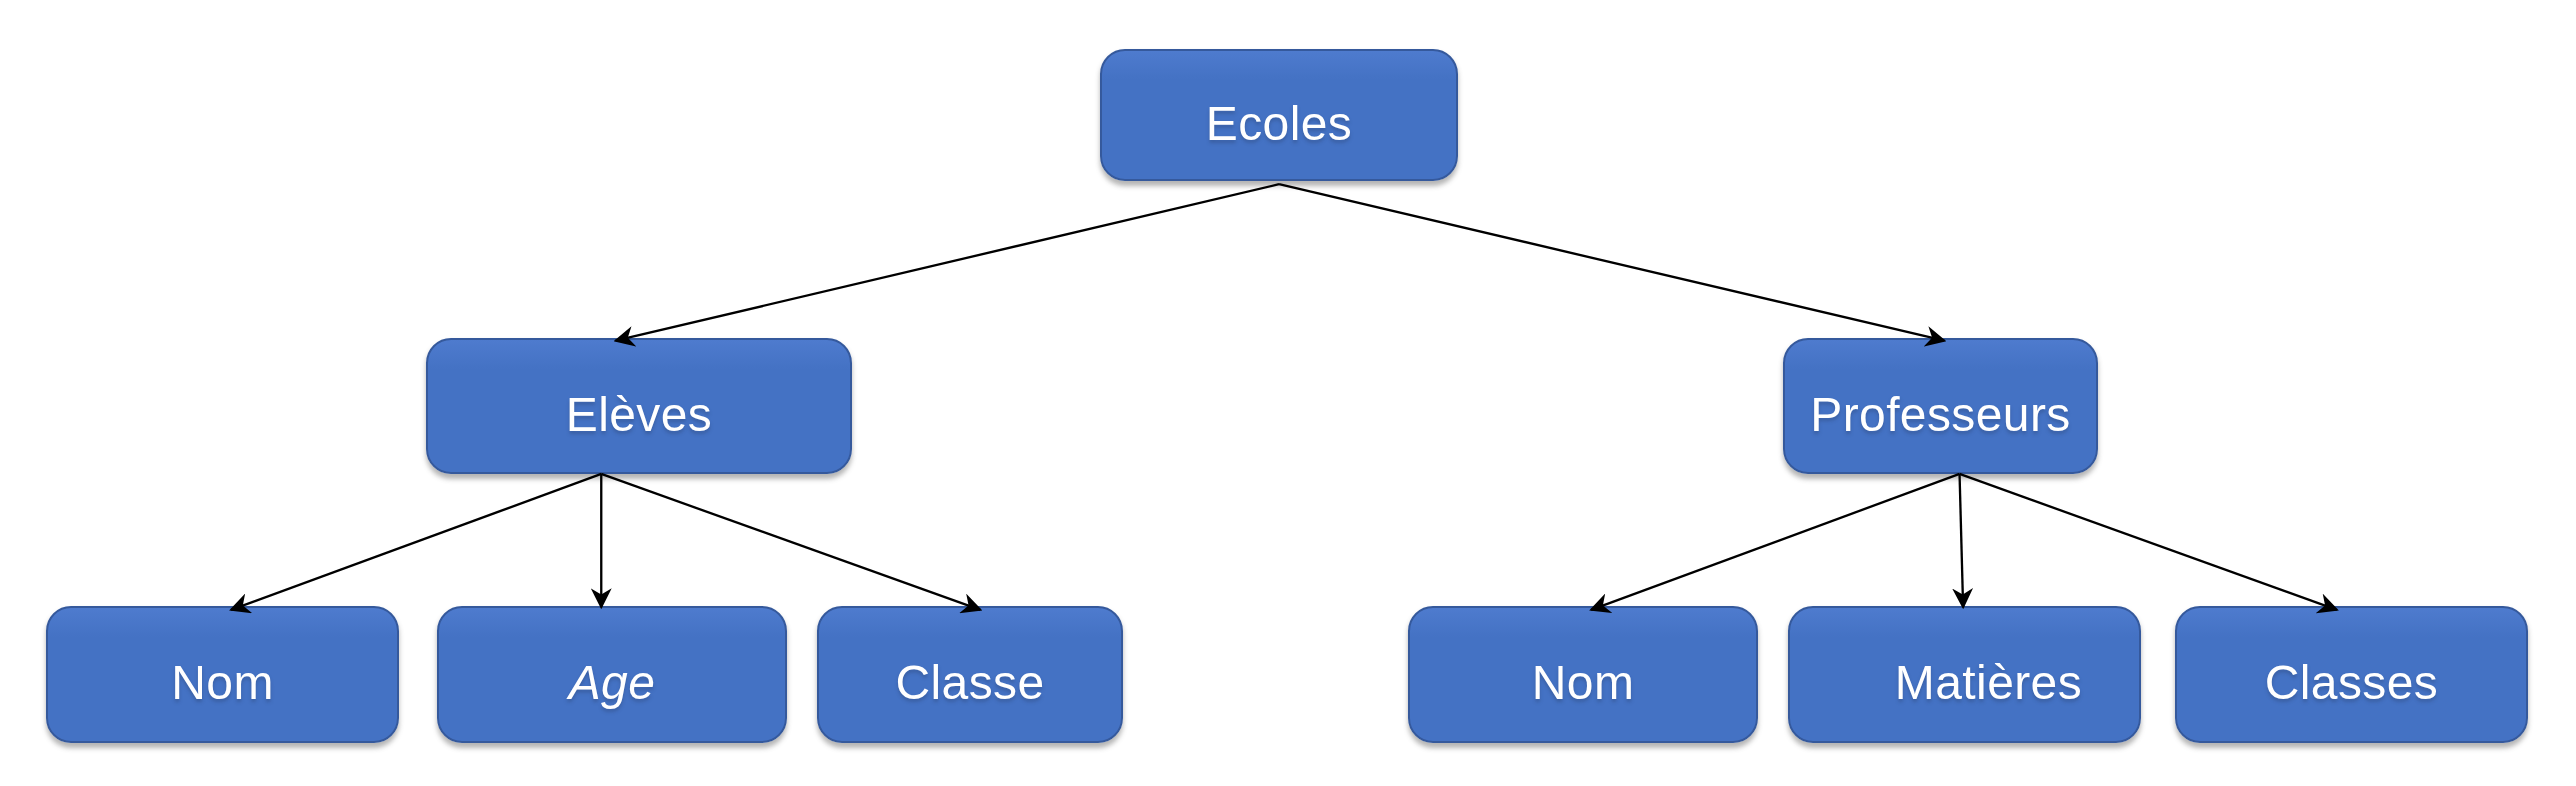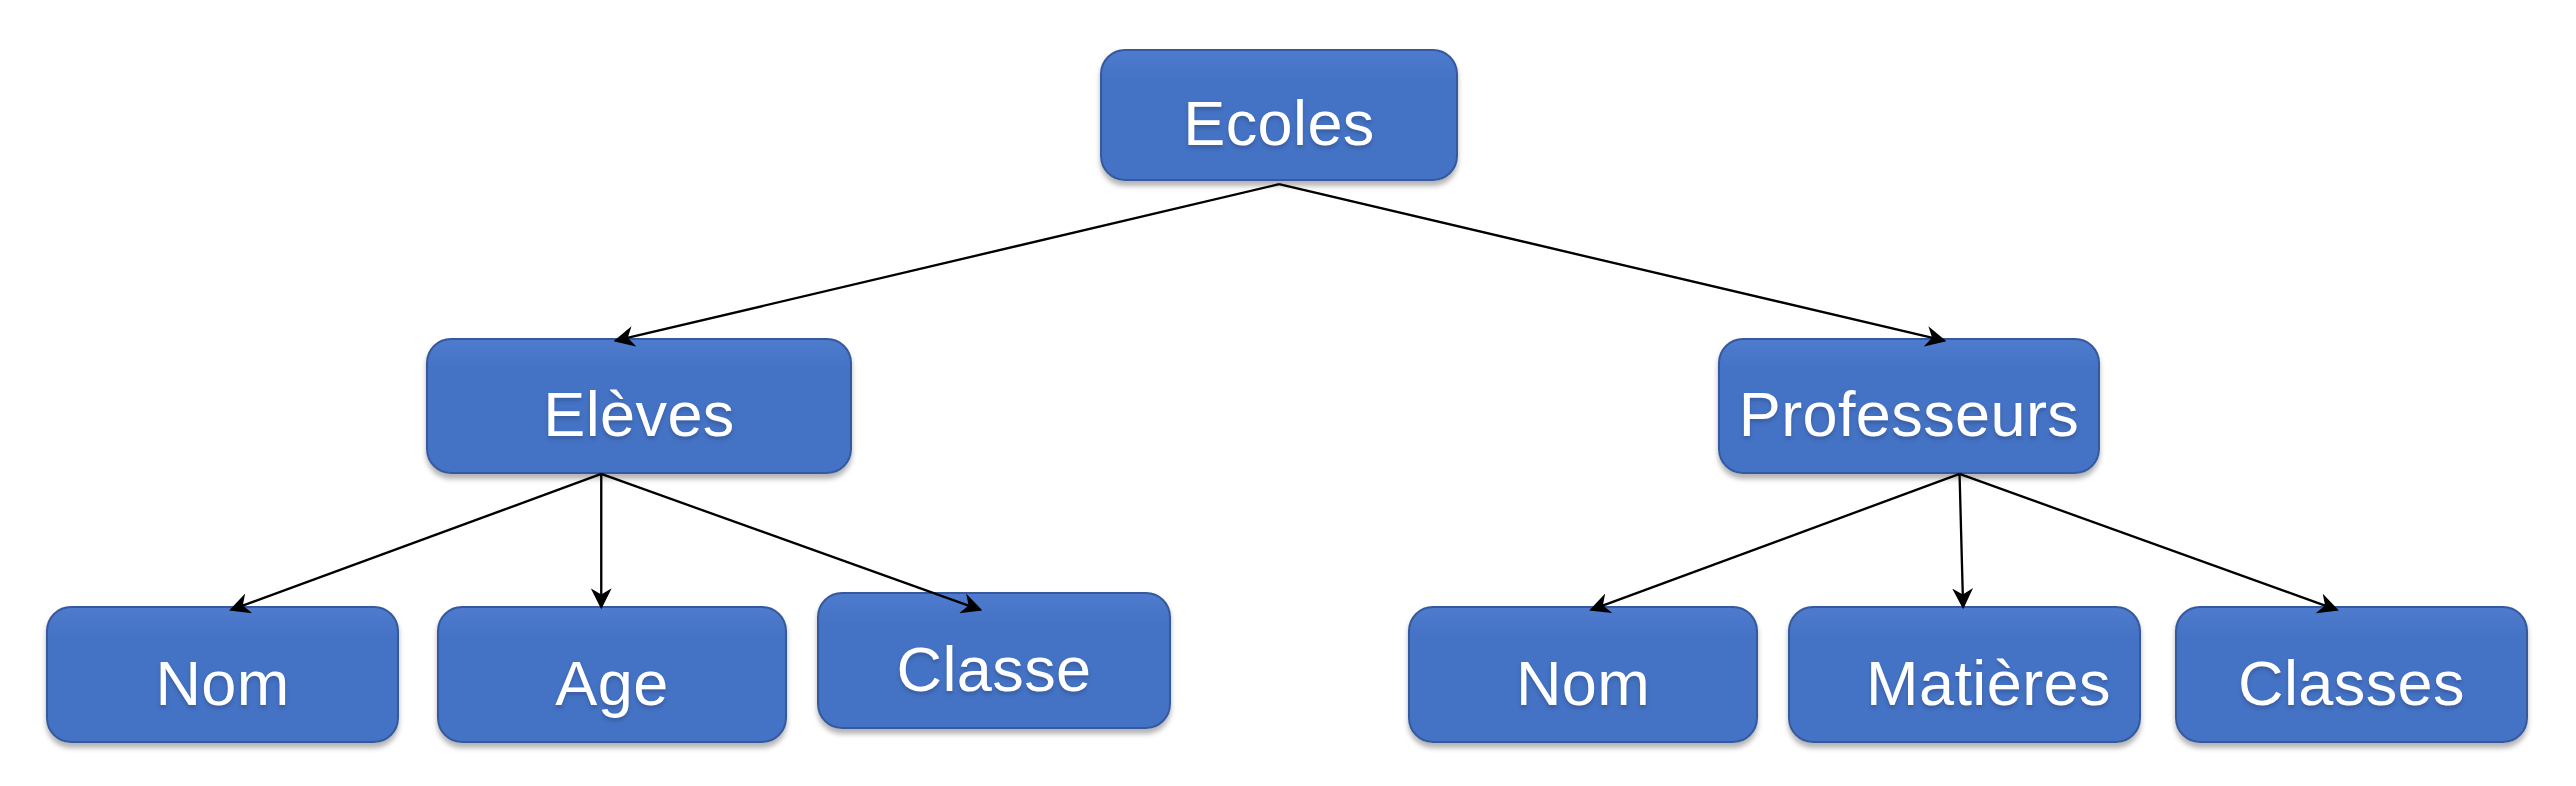--- a/index.html
+++ b/index.html
@@ -21,21 +21,21 @@
     background: linear-gradient(180deg, #4e7bce 0%, #4472c4 22%, #4472c4 100%);
     border: 2.7px solid #35599c;
     border-radius: 25px;
     box-shadow: 0 4.5px 5.4px rgba(90, 90, 90, 0.45);
     display: flex;
     align-items: center;
     justify-content: center;
   }
   .node-label {
     color: #ffffff;
-    font-size: 63px;
+    font-size: 48px;
     line-height: 1;
     letter-spacing: 0.4px;
     text-shadow: 0 2.7px 3.6px rgba(40, 60, 100, 0.35);
     white-space: nowrap;
     margin-top: 17px;
   }
   svg.connectors {
     position: absolute;
     left: 0;
     top: 0;
@@ -54,33 +54,33 @@
 <div class="stage">
 
   <div class="node" style="left:1100px; top:49px; width:358px; height:132px;">
     <span class="node-label">Ecoles</span>
   </div>
 
   <div class="node" style="left:426px; top:338px; width:426px; height:136px;">
     <span class="node-label">Elèves</span>
   </div>
 
-  <div class="node" style="left:1718px; top:338px; width:382px; height:136px;">
+  <div class="node" style="left:1783px; top:338px; width:315px; height:136px;">
     <span class="node-label">Professeurs</span>
   </div>
 
   <div class="node" style="left:46px; top:606px; width:353px; height:137px;">
     <span class="node-label">Nom</span>
   </div>
 
-  <div class="node" style="left:437px; top:606px; width:350px; height:137px;">
+  <div class="node" style="left:437px; top:606px; width:350px; height:137px;font-style:italic;">
     <span class="node-label">Age</span>
   </div>
 
-  <div class="node" style="left:817px; top:592px; width:354px; height:137px;text-align:right;">
+  <div class="node" style="left:817px; top:606px; width:306px; height:137px;text-align:right;">
     <span class="node-label">Classe</span>
   </div>
 
   <div class="node" style="left:1408px; top:606px; width:350px; height:137px;">
     <span class="node-label">Nom</span>
   </div>
 
   <div class="node" style="left:1788px; top:606px; width:353px; height:137px;padding-left:48px;">
     <span class="node-label">Matières</span>
   </div>

